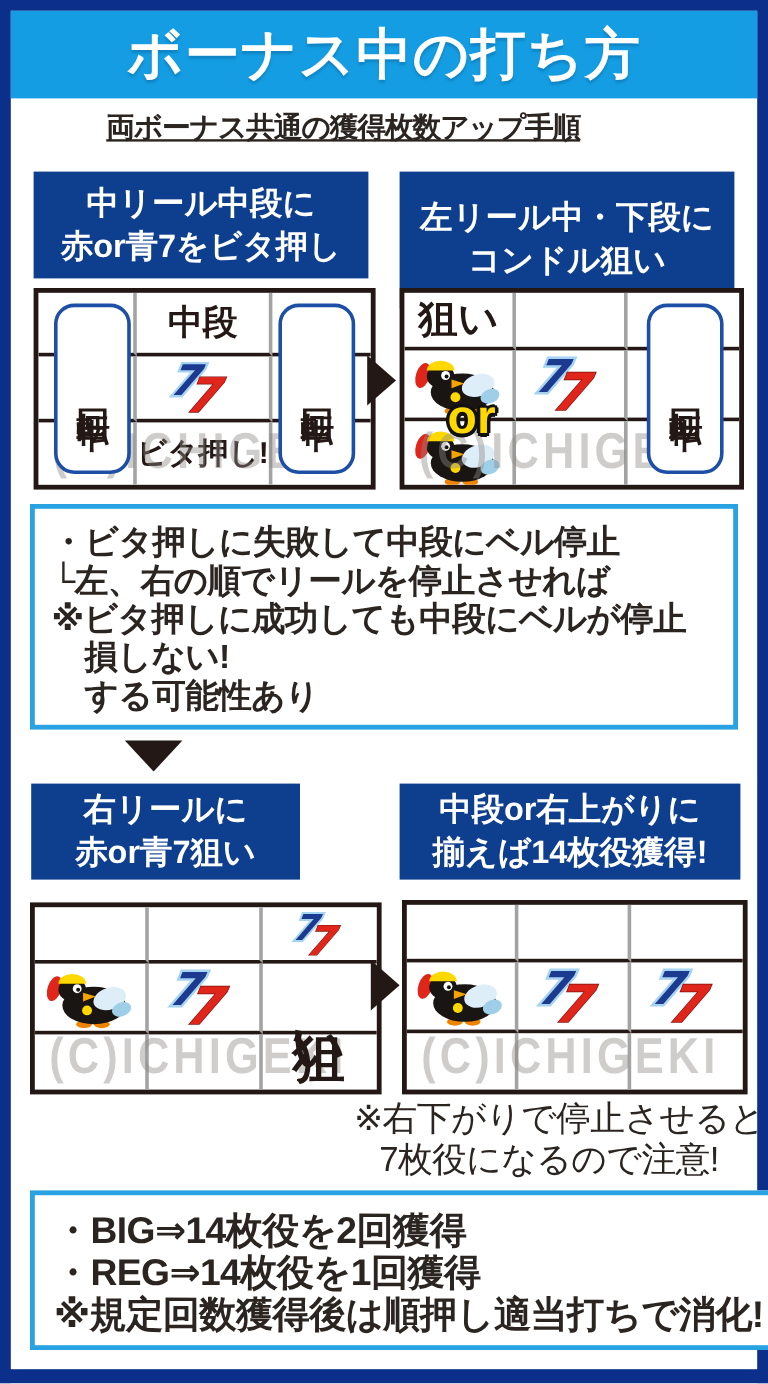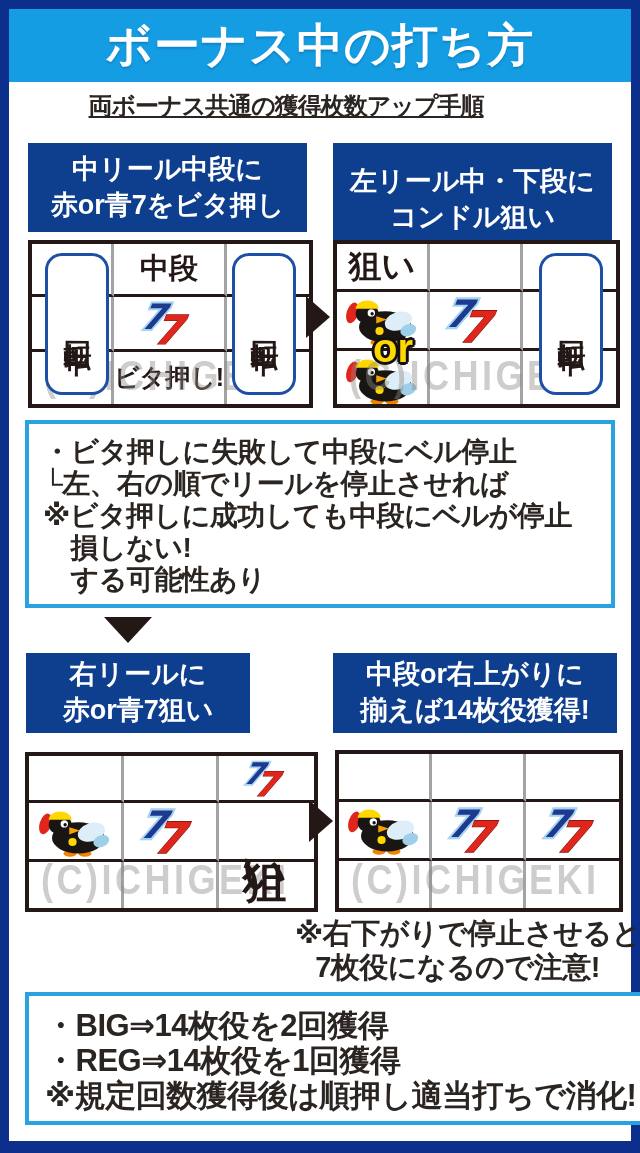--- a/index.html
+++ b/index.html
@@ -110,21 +110,21 @@
     color:#2b2522;font-weight:600;letter-spacing:-0.5px;
   }
   .note-box{left:25px;top:420px;width:590px;height:188px;padding:12px 14px;
     font-size:28px;line-height:32px;box-sizing:border-box;}
   .payout-box{left:25px;top:992px;width:636px;height:133px;padding:12px 16px;
     font-size:31px;line-height:35px;box-sizing:border-box;white-space:nowrap;}
   .note-box div,.payout-box div{white-space:nowrap;}
 
   .caution{
     position:absolute;left:295px;top:916px;width:325px;text-align:center;
-    font-size:29px;font-weight:700;line-height:34px;color:#2b2522;
+    font-size:29px;font-weight:400;line-height:34px;color:#2b2522;
     letter-spacing:-0.5px;white-space:nowrap;
   }
 
   .seven{width:86px;height:52px;display:block;max-width:94%;max-height:92%;}
   .condor{width:84px;height:56px;display:block;max-width:94%;max-height:94%;}
 </style>
 </head>
 <body>
 
 <svg width="0" height="0" style="position:absolute">

